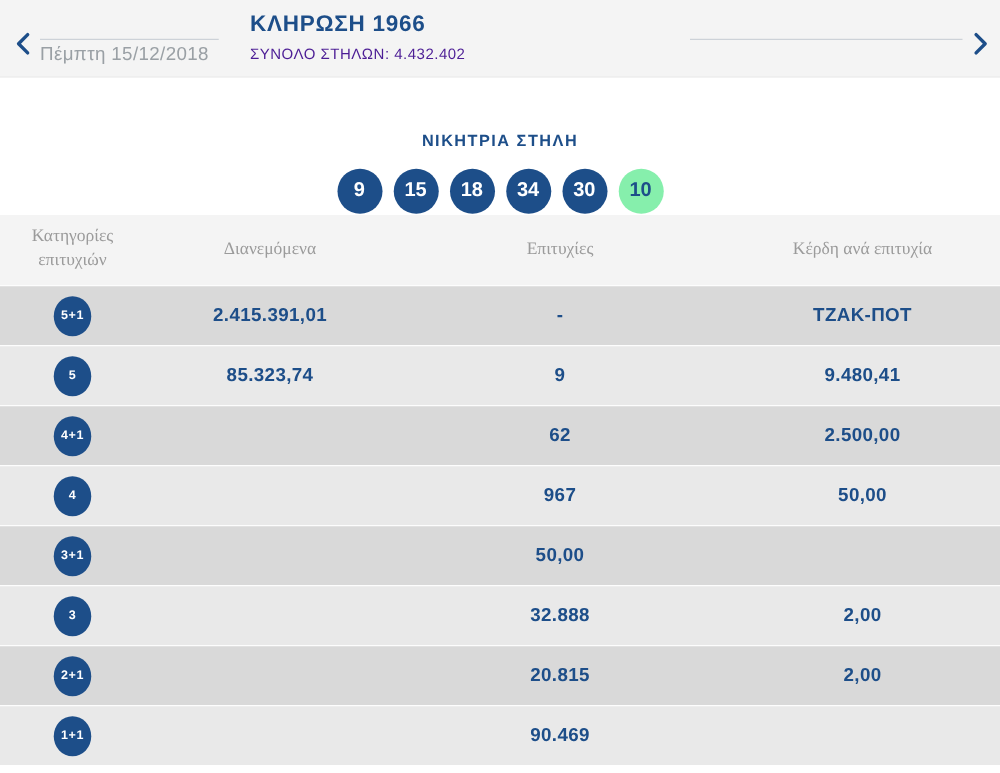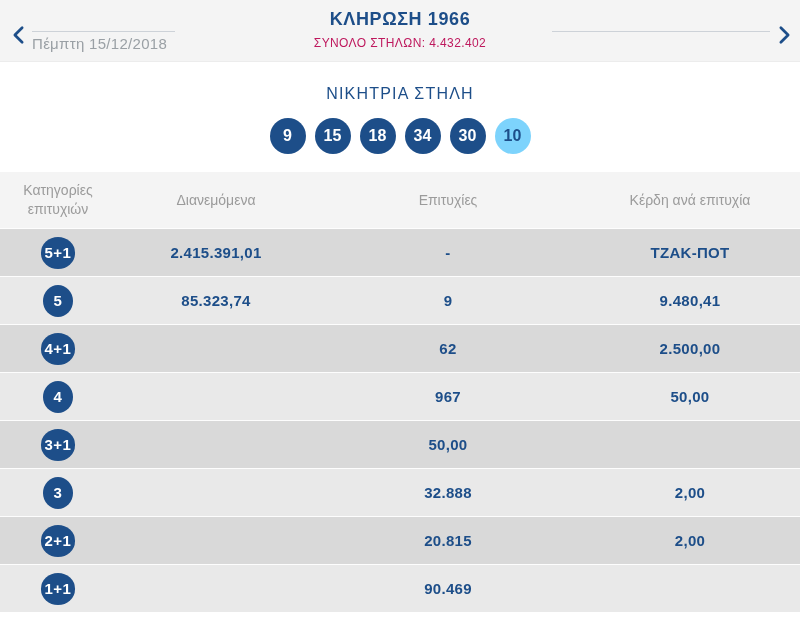--- a/index.html
+++ b/index.html
@@ -13,50 +13,50 @@
     display:flex; align-items:center; justify-content:center; cursor:pointer;
     background:none; border:none; }
   .nav-btn.prev { left:8px; }
   .nav-btn.next { right:6px; }
   .rule { position:absolute; top:31px; height:1px; background:#cdd2d8; }
   .rule-left { left:32px; width:143px; }
   .rule-right { right:30px; width:218px; }
   .draw-date { position:absolute; left:32px; top:35px; font-size:15px;
     color:#9aa0a5; letter-spacing:0.3px; }
   .title-block { position:absolute; left:200px; right:200px; top:9px;
-    text-align:center; }
+    }
   .draw-title { font-size:18px; font-weight:bold; color:#1d4e89;
     letter-spacing:0.6px; }
-  .draw-subtitle { margin-top:6px; font-size:12px; color:#be185d;
+  .draw-subtitle { margin-top:6px; font-size:12px; color:#4c1d95;
     letter-spacing:0.4px; }
 
   
   .winning-section { background:#ffffff; height:110px; text-align:center;
     padding-top:23px; }
-  .winning-title { font-size:16px; font-weight:normal; color:#1d4e89;
-    letter-spacing:1.2px; }
+  .winning-title { font-size:13px; font-weight:bold; color:#1d4e89;
+    letter-spacing:1.2px;margin-top:20px; }
   .balls { display:flex; justify-content:center; gap:9px; margin-top:15px; }
   .ball { width:36px; height:36px; border-radius:50%; background:#1d4e89;
     color:#ffffff; font-weight:bold; font-size:16px;
     display:flex; align-items:center; justify-content:center; }
-  .ball.joker { background:#7dd3fc; color:#1d4e89; }
+  .ball.joker { background:#86efac; color:#1d4e89; }
 
   
   .grid-cols { display:grid; grid-template-columns:14.5% 25% 33% 27.5%;
     align-items:center; text-align:center; }
   .table-header { background:#f4f4f4; min-height:56px; color:#9b9b9b;
-    font-size:14px; line-height:1.35; }
+    font-size:14px; line-height:1.35;font-family:Liberation Serif, serif; }
   .table-header .cell { padding:4px 10px; }
   .table-row { height:48px; border-top:1px solid #fdfdfd;
     font-weight:bold; color:#1d4e89; font-size:15px; letter-spacing:0.3px; }
   .table-row:nth-child(odd) { background:#e9e9e9; }
   .table-row:nth-child(even) { background:#d9d9d9; }
   .badge-cell { display:flex; justify-content:center; }
   .badge { min-width:30px; height:32px; padding:0 4px; border-radius:50%;
-    background:#1d4e89; color:#ffffff; font-weight:bold; font-size:15px;
+    background:#1d4e89; color:#ffffff; font-weight:bold; font-size:10px;
     display:flex; align-items:center; justify-content:center;
     letter-spacing:0.5px; }
 </style>
 </head>
 <body>
 
 <div class="top-bar">
   <button class="nav-btn prev">
     <span>
       <svg width="13" height="20" viewBox="0 0 14 22">

